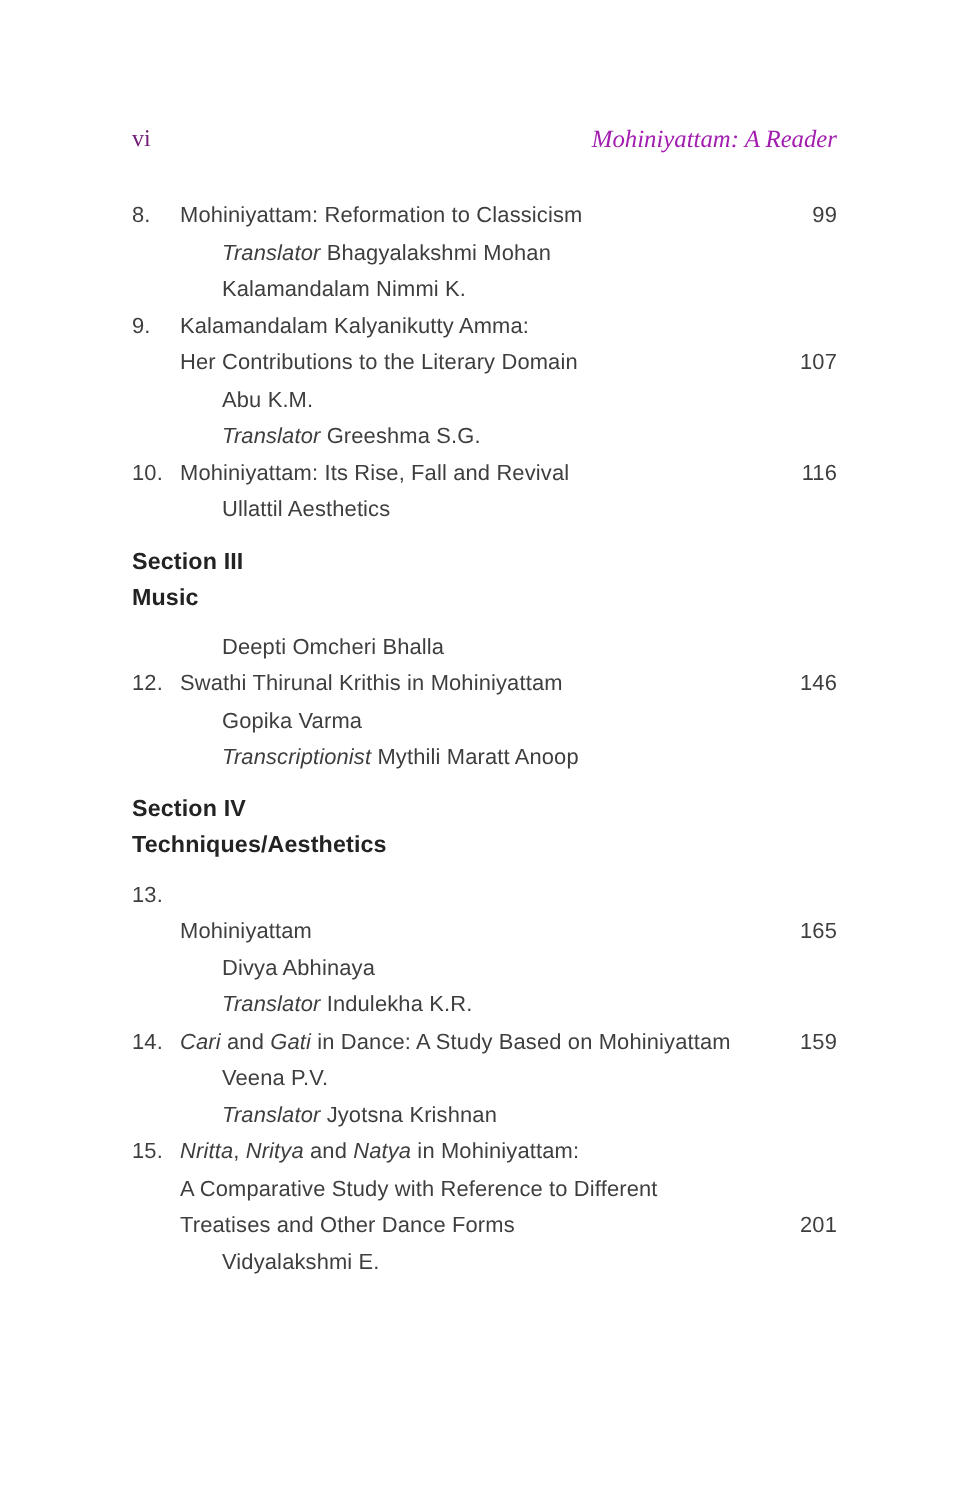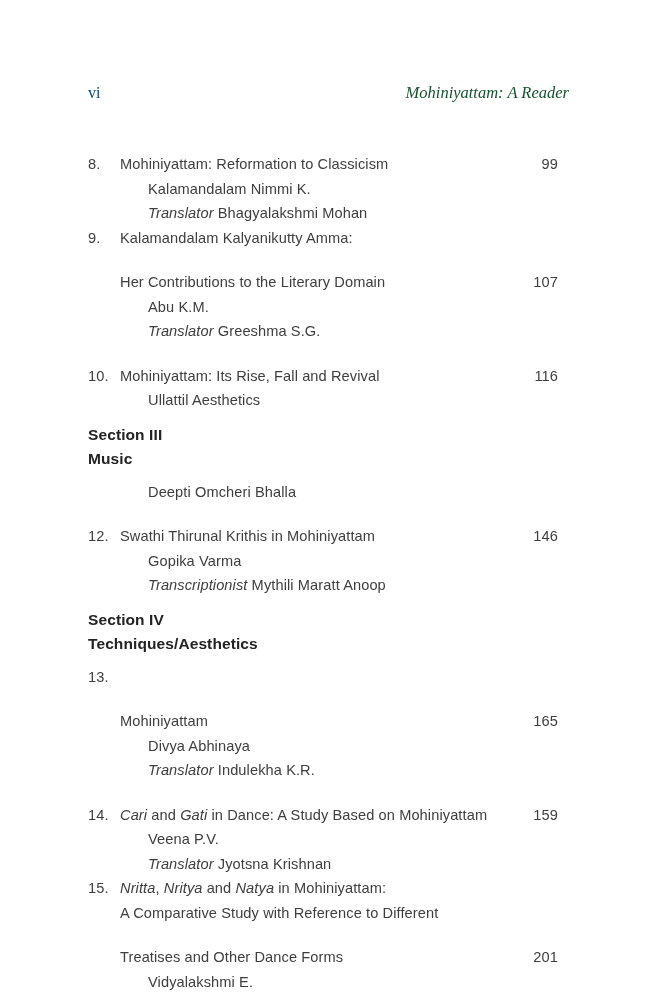--- a/index.html
+++ b/index.html
@@ -7,40 +7,40 @@
     position:relative;
     width:647px;height:1000px;
     background:#ffffff;
     font-family:"Liberation Sans", sans-serif;
     overflow:hidden;
   }
   
   .folio{
     position:absolute;left:88px;top:84px;
     font-family:"Liberation Serif", serif;
-    font-size:16px;color:#0c4a6e;
+    font-size:16px;color:#701a75;
   }
   .running-head{
-    position:absolute;right:78px;top:83px;
+    position:absolute;right:89px;top:83px;
     font-family:"Liberation Serif", serif;
     font-style:italic;
-    font-size:16.5px;color:#14532d;
+    font-size:16.5px;color:#a21caf;
   }
   
   .toc{
     position:absolute;left:88px;top:132px;width:470px;
     font-size:14.6px;line-height:24.5px;color:#3e3e3e;
     letter-spacing:0.1px;
   }
   .row{display:flex;align-items:baseline;}
   .num{width:32px;flex:none;}
   .credit .num{width:60px;}
   .text{white-space:nowrap;text-align:center;}
   .text .it{font-style:italic;}
-  .pagenum{margin-left:auto;padding-left:8px;flex:none;margin-top:20px;}
+  .pagenum{margin-left:auto;padding-left:8px;flex:none;}
   .section-block{
     text-align:left;
     font-weight:bold;
     font-size:15.5px;
     color:#232323;
     margin:10px 0 8px 0;
   }
 </style>
 </head>
 <body>
@@ -50,25 +50,25 @@
   <div class="running-head">Mohiniyattam: A Reader</div>
   <div class="toc" id="toc">
       <div class="entry">
         <div class="row">
           <span class="num">8.</span>
           <span class="text"><span>Mohiniyattam: Reformation to Classicism</span></span>
           <span class="pagenum">99</span>
         </div>
         <div class="row credit">
           <span class="num"></span>
-          <span class="text"><span>Kalamandalam Nimmi K.</span></span>
+          <span class="text"><span class="it">Translator</span><span> Bhagyalakshmi Mohan</span></span>
         </div>
         <div class="row credit">
           <span class="num"></span>
-          <span class="text"><span class="it">Translator</span><span> Bhagyalakshmi Mohan</span></span>
+          <span class="text"><span>Kalamandalam Nimmi K.</span></span>
         </div>
       </div>
       <div class="entry">
         <div class="row">
           <span class="num">9.</span>
           <span class="text"><span>Kalamandalam Kalyanikutty Amma:</span></span>
         </div>
         <div class="row">
           <span class="num"></span>
           <span class="text"><span>Her Contributions to the Literary Domain</span></span>

